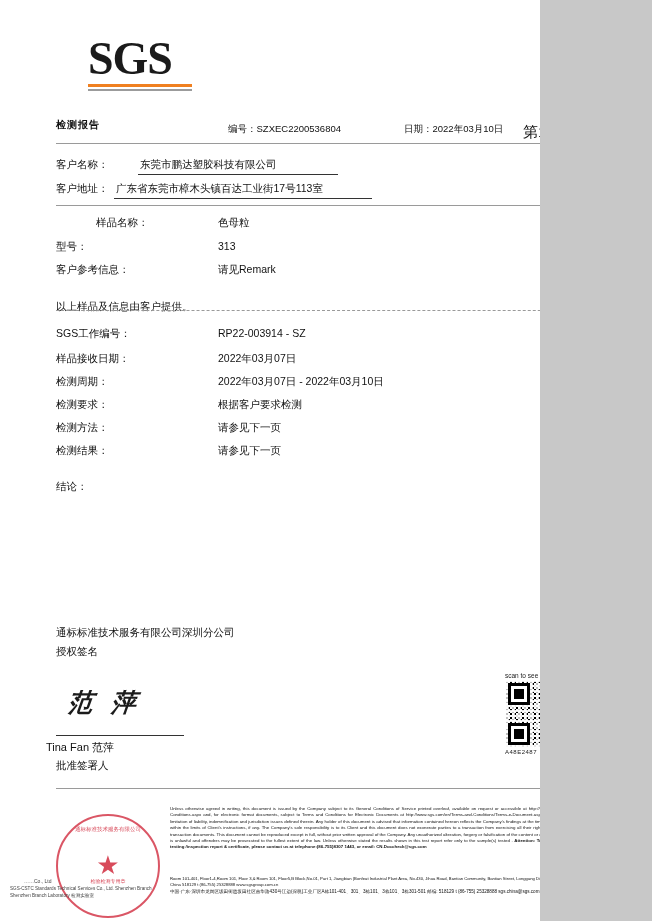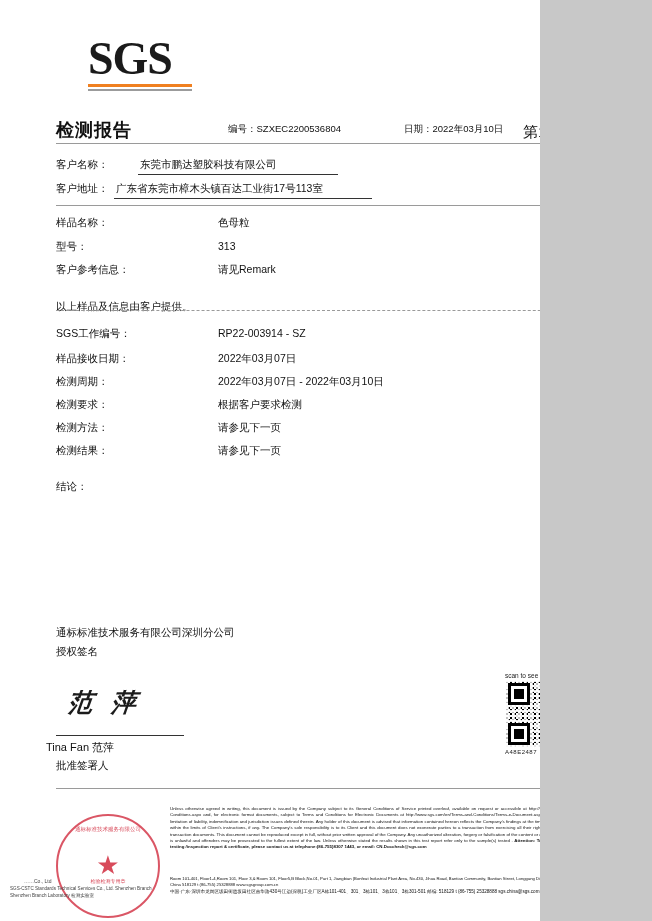--- a/index.html
+++ b/index.html
@@ -50,21 +50,21 @@
     top: 89px;
     width: 104px;
     height: 2px;
     background: #9b9b9b;
   }
   
   .doc-title {
     position: absolute;
     left: 56px;
     top: 118px;
-    font-size: 18px;
+    font-size: 10px;
     font-weight: bold;
     color: #111;
     letter-spacing: 1px;
   }
   .hdr-no {
     position: absolute;
     left: 228px;
     top: 123px;
     font-size: 9.5px;
     color: #111;
@@ -360,21 +360,21 @@
     <div class="lbl" style="top:158px;">客户名称：</div>
     <div class="val" style="left:140px; top:158px;">东莞市鹏达塑胶科技有限公司</div>
     <div class="underline" style="left:138px; top:174px; width:200px;"></div>
 
     <div class="lbl" style="top:182px;">客户地址：</div>
     <div class="val" style="left:116px; top:182px;">广东省东莞市樟木头镇百达工业街17号113室</div>
     <div class="underline" style="left:114px; top:198px; width:258px;"></div>
 
     <div class="hr" style="top:205px;"></div>
 
-    <div class="lbl" style="top:216px;">样品名称：</div>
+    <div class="lbl" style="top:216px;margin-left:40px;">样品名称：</div>
     <div class="val" style="left:218px; top:216px;">色母粒</div>
 
     <div class="lbl" style="top:240px;text-align:center;">型号：</div>
     <div class="val" style="left:218px; top:240px;">313</div>
 
     <div class="lbl" style="top:263px;">客户参考信息：</div>
     <div class="val" style="left:218px; top:263px;">请见Remark</div>
 
     <div class="note" style="top:300px;">以上样品及信息由客户提供。</div>
 

